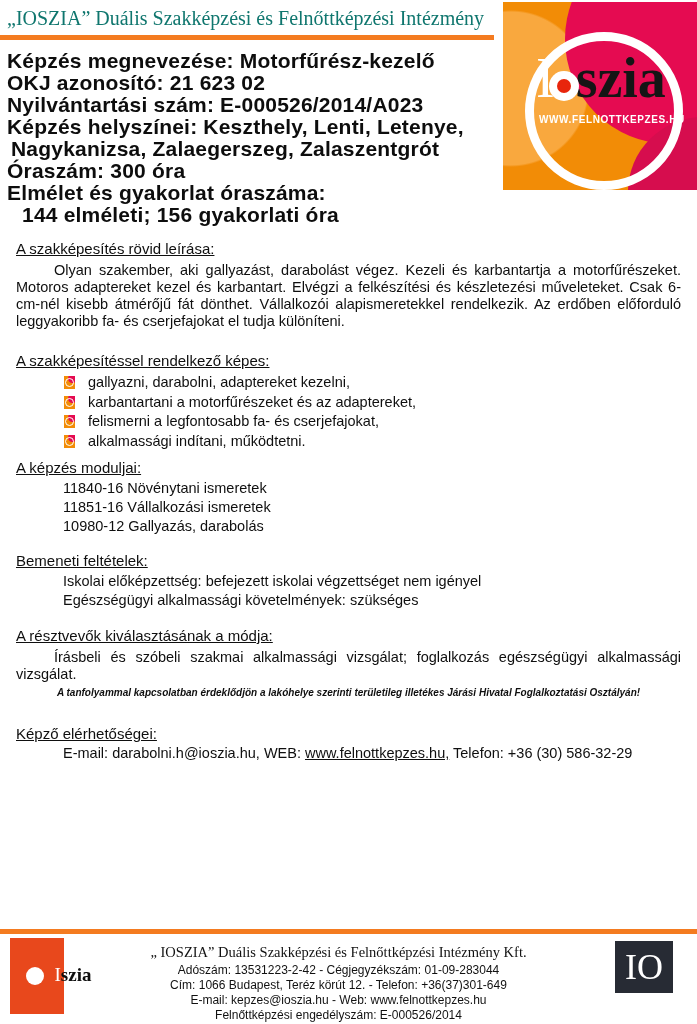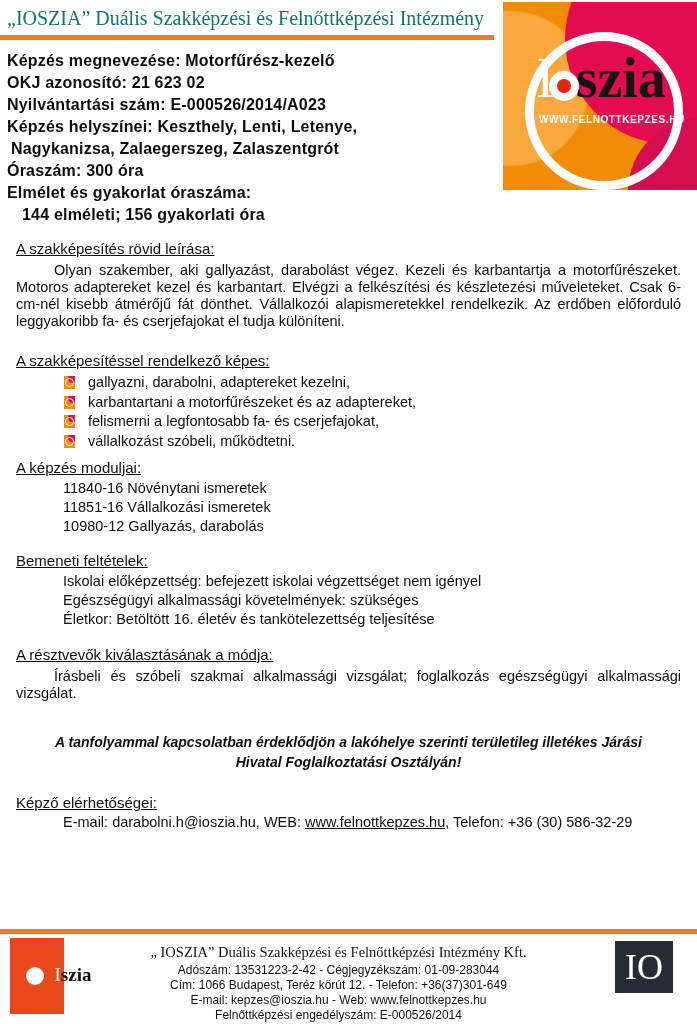--- a/index.html
+++ b/index.html
@@ -3,21 +3,21 @@
 <meta charset="utf-8">
 <style>
   html,body{margin:0;padding:0;background:#fff;}
   .page{position:relative;width:697px;height:1024px;background:#fff;overflow:hidden;
         font-family:"Liberation Sans","DejaVu Sans",sans-serif;color:#111;}
 
   
   .org-title{padding:7px 0 0 7px;font-family:"Liberation Serif","DejaVu Serif",serif;
              font-size:20px;color:#0f766e;}
   .rule{margin-top:5px;height:5px;width:494px;background:#F47B20;}
-  .info{margin-top:10px;padding-left:7px;font-weight:bold;font-size:16px;line-height:22px;
+  .info{margin-top:10px;padding-left:7px;font-weight:bold;font-size:21px;line-height:22px;
         letter-spacing:.2px;color:#0d0d0d;width:480px;}
   .info .ind1{padding-left:4px;}
   .info .ind2{padding-left:15px;}
 
   
   .logo{position:absolute;top:2px;right:0;width:194px;height:188px;overflow:hidden;
         background:radial-gradient(circle at 4% 46%,#f9a83e 0 36%,#F28C06 37%);}
   .petal-top{position:absolute;left:62px;top:-68px;width:210px;height:210px;border-radius:50%;
              background:#E50B51;}
   .petal-bottom{position:absolute;left:125px;top:115px;width:150px;height:150px;border-radius:50%;
@@ -42,21 +42,21 @@
   .blist{list-style:none;margin:4px 0 0;padding:0;}
   .blist li{padding-left:72px;position:relative;line-height:19.5px;}
   .bullet-ico{position:absolute;left:48px;top:3px;width:11px;height:13px;background:#F28C06;
               overflow:hidden;display:inline-block;}
   .bullet-ico::before{content:"";position:absolute;right:-2px;top:-2px;width:9px;height:9px;
               border-radius:50%;background:#E50B51;}
   .bullet-ico::after{content:"";position:absolute;left:1px;top:2px;width:7px;height:7px;
               border-radius:50%;border:1.5px solid #fff;}
   .plain-list{margin:3px 0 0;padding:0;list-style:none;}
   .plain-list li{padding-left:47px;line-height:19px;}
-  .notice{margin-top:30px;text-align:center;font-weight:bold;font-style:italic;font-size:14px;
+  .notice{text-align:center;font-weight:bold;font-style:italic;font-size:10px;
           line-height:20px;padding:0 20px;}
   .contact-line{margin-top:3px;padding-left:47px;}
   .link{text-decoration:underline;color:#0f0f0f;cursor:pointer;}
 
   
   .footer-rule{position:absolute;left:0;top:929px;width:697px;height:5px;background:#F47B20;}
   .footer{position:absolute;left:0;top:934px;width:697px;height:90px;}
   .footer-center{position:absolute;left:70px;right:90px;top:10px;text-align:center;}
   .f-company{font-family:"Liberation Serif","DejaVu Serif",serif;font-size:14.5px;margin-bottom:2px;}
   .f-line{font-size:12px;line-height:15px;}
@@ -106,39 +106,38 @@
       <p class="para">Olyan szakember, aki gallyazást, darabolást végez. Kezeli és karbantartja a motorfűrészeket. Motoros adaptereket kezel és karbantart. Elvégzi a felkészítési és készletezési műveleteket. Csak 6-cm-nél kisebb átmérőjű fát dönthet. Vállalkozói alapismeretekkel rendelkezik. Az erdőben előforduló leggyakoribb fa- és cserjefajokat el tudja különíteni.</p>
     </div>
 
     <div class="sec" style="margin-top:22px">
       <div class="h">A szakképesítéssel rendelkező képes:</div>
       <ul class="blist">
         <li><span class="bullet-ico"></span><span>gallyazni, darabolni, adaptereket kezelni,</span></li>
         <li><span class="bullet-ico"></span><span>karbantartani a motorfűrészeket és az adaptereket,</span></li>
         <li><span class="bullet-ico"></span></li>
         <li><span class="bullet-ico"></span><span>felismerni a legfontosabb fa- és cserjefajokat,</span></li>
-        <li><span class="bullet-ico"></span><span>vállalkozást szóbeli, működtetni.</span></li>
+        <li><span class="bullet-ico"></span><span>alkalmassági indítani, működtetni.</span></li>
       </ul>
     </div>
 
     <div class="sec" style="margin-top:8px">
       <div class="h">A képzés moduljai:</div>
       <ul class="plain-list">
         <li>11840-16 Növénytani ismeretek</li>
         <li>11851-16 Vállalkozási ismeretek</li>
         <li>10980-12 Gallyazás, darabolás</li>
       </ul>
     </div>
 
     <div class="sec" style="margin-top:16px">
       <div class="h">Bemeneti feltételek:</div>
       <ul class="plain-list">
         <li>Iskolai előképzettség: befejezett iskolai végzettséget nem igényel</li>
         <li>Egészségügyi alkalmassági követelmények: szükséges</li>
-        <li>Életkor: Betöltött 16. életév és tankötelezettség teljesítése</li>
       </ul>
     </div>
 
     <div class="sec" style="margin-top:17px">
       <div class="h">A résztvevők kiválasztásának a módja:</div>
       <p class="para">Írásbeli és szóbeli szakmai alkalmassági vizsgálat; foglalkozás egészségügyi alkalmassági vizsgálat.</p>
     </div>
 
     <div class="notice">A tanfolyammal kapcsolatban érdeklődjön a lakóhelye szerinti területileg illetékes Járási Hivatal Foglalkoztatási Osztályán!</div>
 

